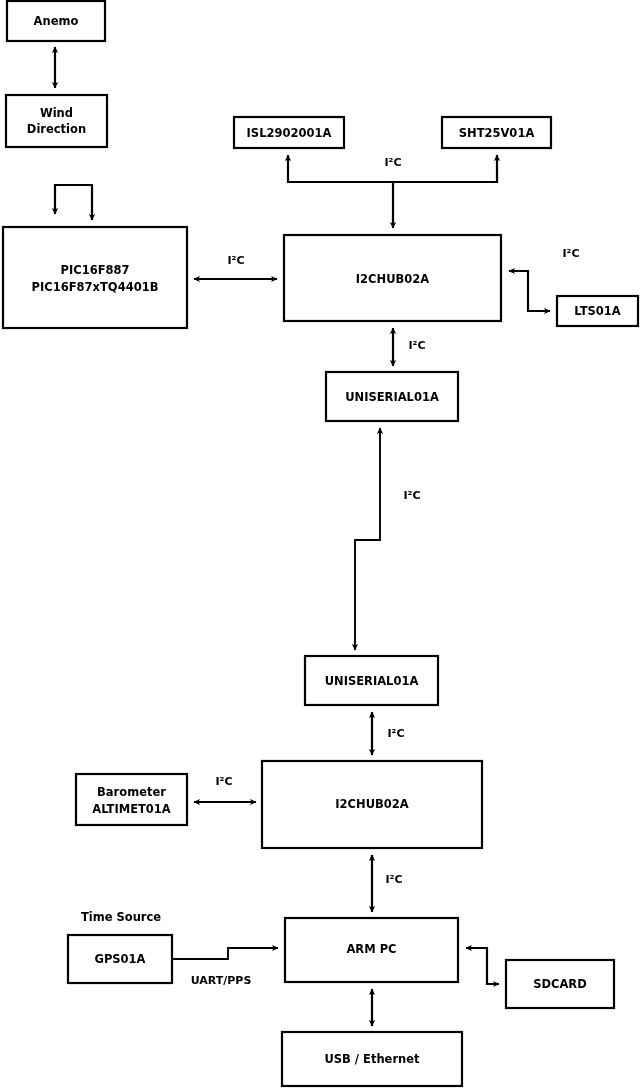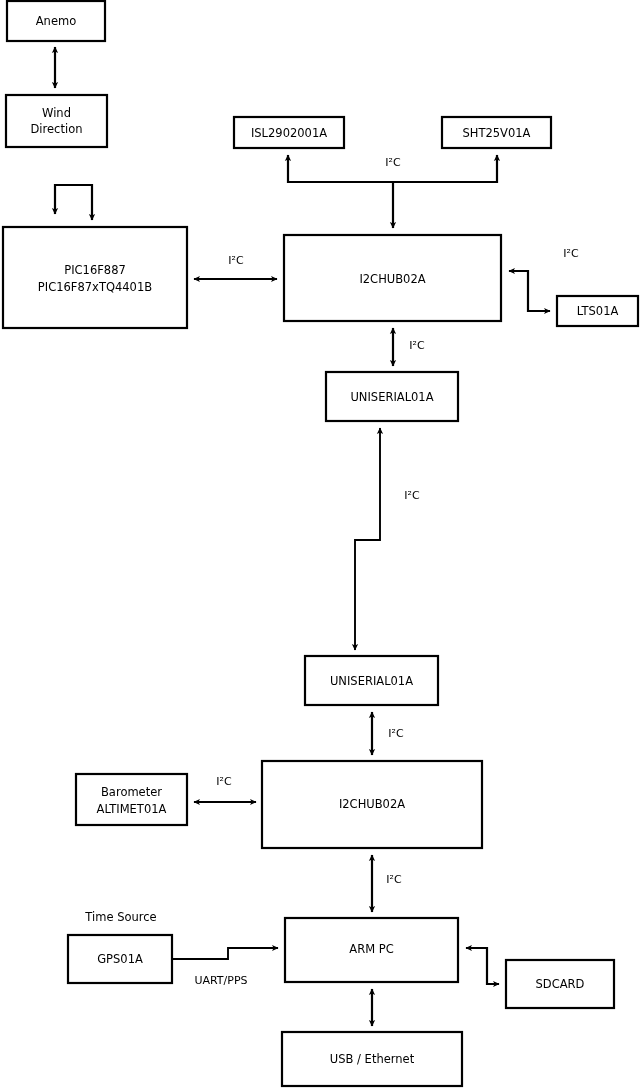--- a/index.html
+++ b/index.html
@@ -10,20 +10,21 @@
   body {
     width: 640px;
     height: 1089px;
     font-family: "DejaVu Sans", "Liberation Sans", sans-serif;
     overflow: hidden;
   }
   #diagram-root {
     position: relative;
     width: 640px;
     height: 895px;
+    font-weight: bold;
   }
   svg#diagram {
     display: block;
     width: 640px;
     height: 1089px;
   }
   .node-box {
     fill: #ffffff;
     stroke: #000000;
     stroke-width: 2.2;

